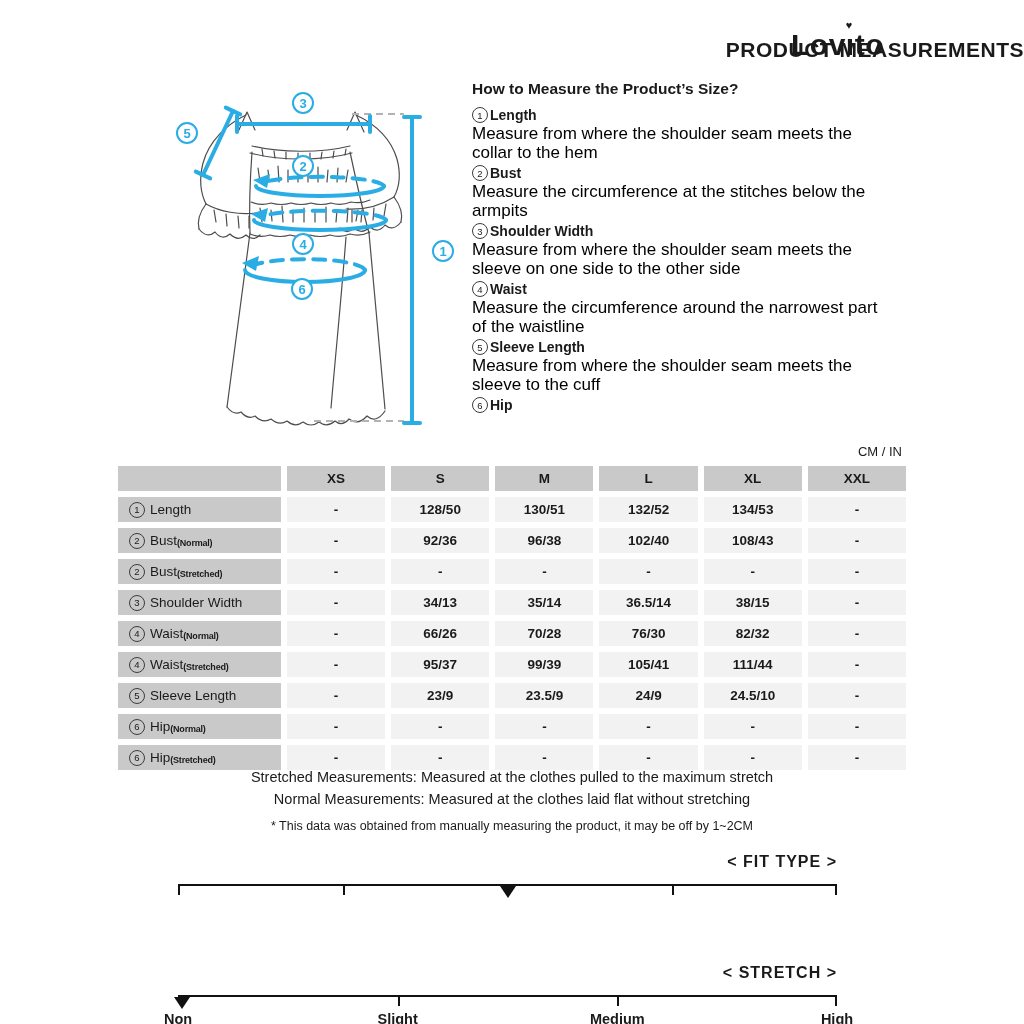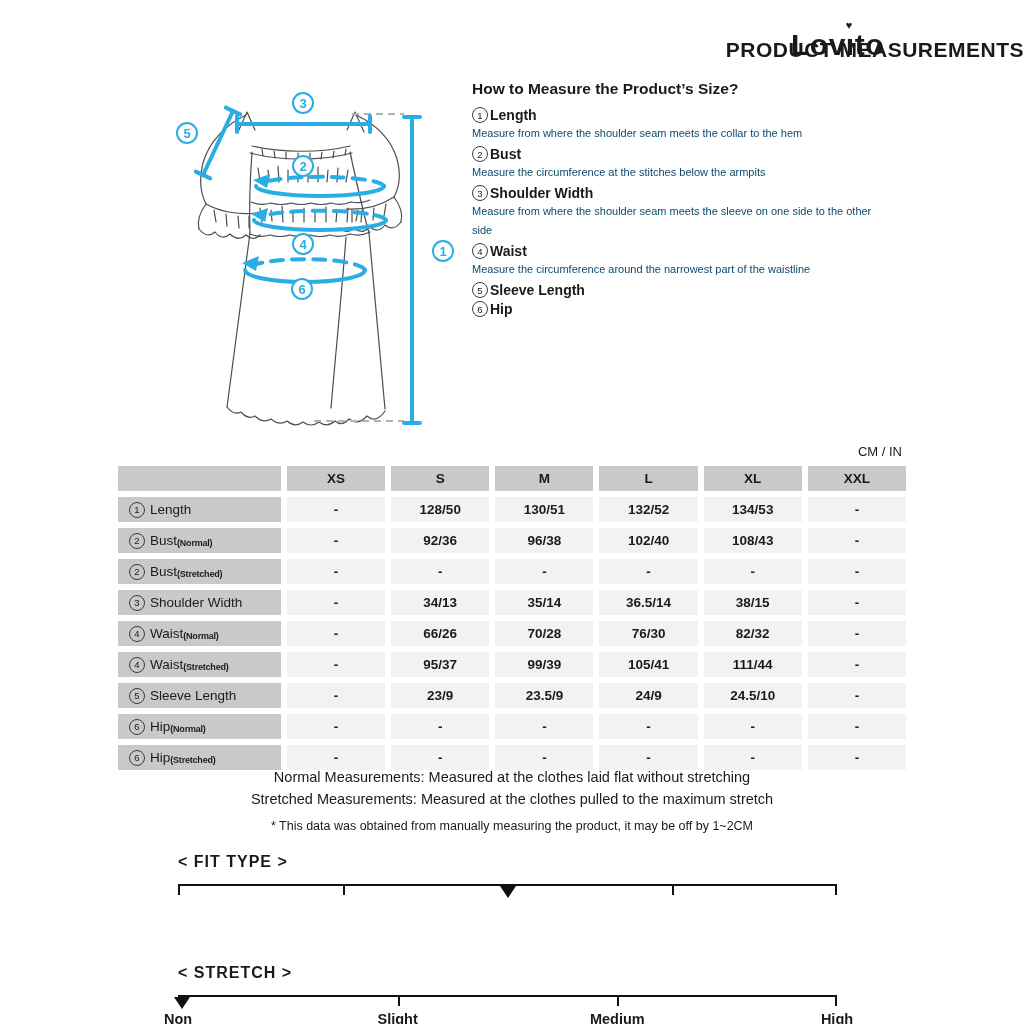--- a/index.html
+++ b/index.html
@@ -11,21 +11,21 @@
   
   .page-title{position:absolute;top:38px;left:0;width:100%;text-align:right;
     font-size:21px;font-weight:700;letter-spacing:.5px;}
   .logo{position:absolute;top:28px;right:140px;font-size:30px;font-weight:700;letter-spacing:.5px;}
   .logo .ichar{position:relative;display:inline-block;}
   .logo .iheart{position:absolute;top:-8px;left:0px;font-size:11px;line-height:11px;}
   
   .howto{position:absolute;left:472px;top:80px;width:408px;}
   .howto-title{font-size:15.5px;font-weight:700;margin-bottom:9px;}
   .hd{font-size:14px;font-weight:700;margin:3px 0 1px;display:flex;align-items:center;}
-  .desc{font-size:11px;line-height:19px;color:#0c4a6e;}
+  .desc{font-size:17px;line-height:19px;color:#000000;}
   .numc{display:inline-flex;align-items:center;justify-content:center;
     width:14px;height:14px;border:1px solid #3c3c3c;border-radius:50%;
     font-size:9.5px;font-weight:400;margin-right:2px;flex:0 0 auto;}
   
   .diagram{position:absolute;left:150px;top:80px;width:320px;height:360px;}
   .diagram svg{position:absolute;left:0;top:0;}
   .co{position:absolute;width:22px;height:22px;border:2.5px solid #29ADE4;border-radius:50%;
     background:#fff;color:#29ADE4;font-weight:700;font-size:13px;
     display:flex;align-items:center;justify-content:center;box-sizing:border-box;}
   
@@ -40,21 +40,21 @@
   .td{background:#f2f2f2;font-weight:700;}
   .sub{font-size:9px;font-weight:700;position:relative;top:2.5px;letter-spacing:-.2px;}
   
   .notes{position:absolute;left:0;top:766px;width:100%;text-align:center;}
   .note-line{font-size:14.5px;line-height:22px;}
   .disclaimer{font-size:12.5px;margin-top:9px;}
   
   .scale{position:absolute;left:178px;width:659px;}
   .scale-fit{top:853px;}
   .scale-stretch{top:964px;}
-  .scale-title{text-align:left;font-size:16px;font-weight:700;letter-spacing:1px;margin-bottom:13px;}
+  .scale-title{text-align:right;font-size:16px;font-weight:700;letter-spacing:1px;margin-bottom:13px;}
   .scale-line{position:relative;height:12px;border-top:2px solid #111;}
   .tick{position:absolute;top:0;width:2px;height:9px;background:#111;}
   .pointer{position:absolute;top:0;width:0;height:0;
     border-left:8px solid transparent;border-right:8px solid transparent;border-top:12px solid #111;}
   .scale-labels{position:relative;height:18px;margin-top:2px;}
   .scale-labels span{position:absolute;transform:translateX(-50%);font-size:14.5px;font-weight:700;white-space:nowrap;}
 </style>
 </head>
 <body>
 
@@ -172,20 +172,21 @@
         <span class="numc">4</span>
         <span>Waist</span>
       </div>
     <div class="desc">Measure the circumference around the narrowest part of the waistline</div>
   </div>
   <div>
     <div class="hd">
         <span class="numc">5</span>
         <span>Sleeve Length</span>
       </div>
+    <div class="desc">Measure from where the shoulder seam meets the sleeve to the cuff</div>
   </div>
   <div>
     <div class="hd">
         <span class="numc">6</span>
         <span>Hip</span>
       </div>
   </div>
 </div>
 
 <div class="units">CM / IN</div>
@@ -302,22 +303,22 @@
     </div>
   <div class="td">-</div>
   <div class="td">-</div>
   <div class="td">-</div>
   <div class="td">-</div>
   <div class="td">-</div>
   <div class="td">-</div>
 </div>
 
 <div class="notes">
+  <div class="note-line">Stretched Measurements: Measured at the clothes pulled to the maximum stretch</div>
   <div class="note-line">Normal Measurements: Measured at the clothes laid flat without stretching</div>
-  <div class="note-line">Stretched Measurements: Measured at the clothes pulled to the maximum stretch</div>
   <div class="disclaimer">* This data was obtained from manually measuring the product, it may be off by 1~2CM</div>
 </div>
 
 <div class="scale scale-fit">
   <div class="scale-title">&lt; FIT TYPE &gt;</div>
   <div class="scale-line">
     <span class="tick" style="left:0"></span>
     <span class="tick" style="left:25%"></span>
     <span class="pointer" style="left:calc(50% - 8px)"></span>
     <span class="tick" style="left:75%"></span>

